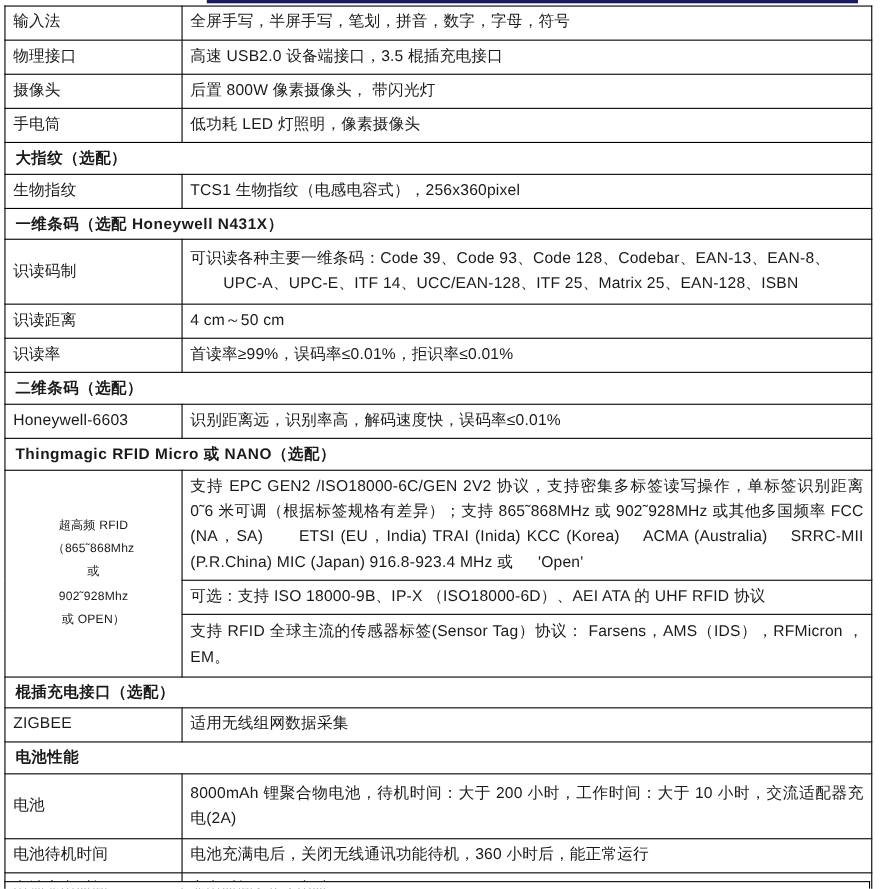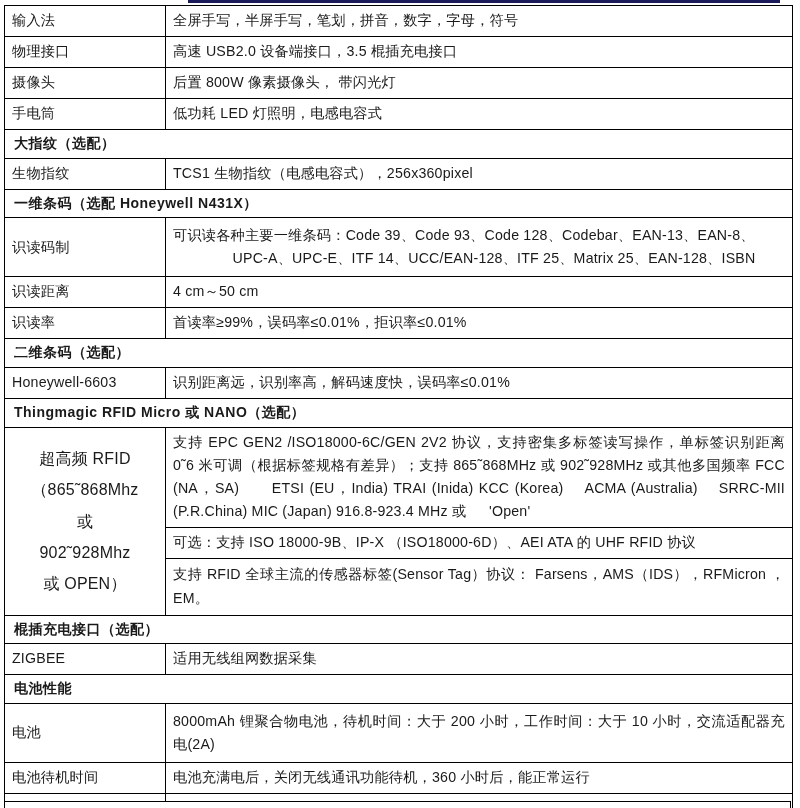--- a/index.html
+++ b/index.html
@@ -43,35 +43,35 @@
     padding:2px 7px 3px 9px;
   }
 
   td.label{white-space:nowrap;}
   td.val{}
 
   
   td.rfid-label{
     text-align:center;
     line-height:1.95;
-    font-size:16px;
+    font-size:11px;
     padding:4px 2px;
   }
   .rfid-label div{white-space:nowrap;}
 
   
   .para{
     text-align:justify;
     text-justify:inter-character;
     line-height:1.70;
   }
   .para.two{line-height:1.72;}
 
   
-  .indent-line{display:block;padding-left:30px;text-align:center;}
+  .indent-line{display:block;padding-left:30px;}
 
   .row-tall td{padding-top:6px;padding-bottom:6px;}
 
   
   .bottom-cut{
     position:absolute;left:4px;bottom:0;width:787px;height:7px;
     border-left:1px solid #000;border-right:1px solid #000;
     border-top:1px solid #000;
     box-sizing:border-box;
     background:#fff;
@@ -98,21 +98,21 @@
       <tr>
         <td class="label">物理接口</td>
         <td class="val">高速 USB2.0 设备端接口，3.5 棍插充电接口</td>
       </tr>
       <tr>
         <td class="label">摄像头</td>
         <td class="val">后置 800W 像素摄像头， 带闪光灯</td>
       </tr>
       <tr>
         <td class="label">手电筒</td>
-        <td class="val">低功耗 LED 灯照明，电感电容式</td>
+        <td class="val">低功耗 LED 灯照明，像素摄像头</td>
       </tr>
 
       <tr>
         <td class="section" colspan="2">大指纹（选配）</td>
       </tr>
 
       <tr>
         <td class="label">生物指纹</td>
         <td class="val">TCS1 生物指纹（电感电容式），256x360pixel</td>
       </tr>

